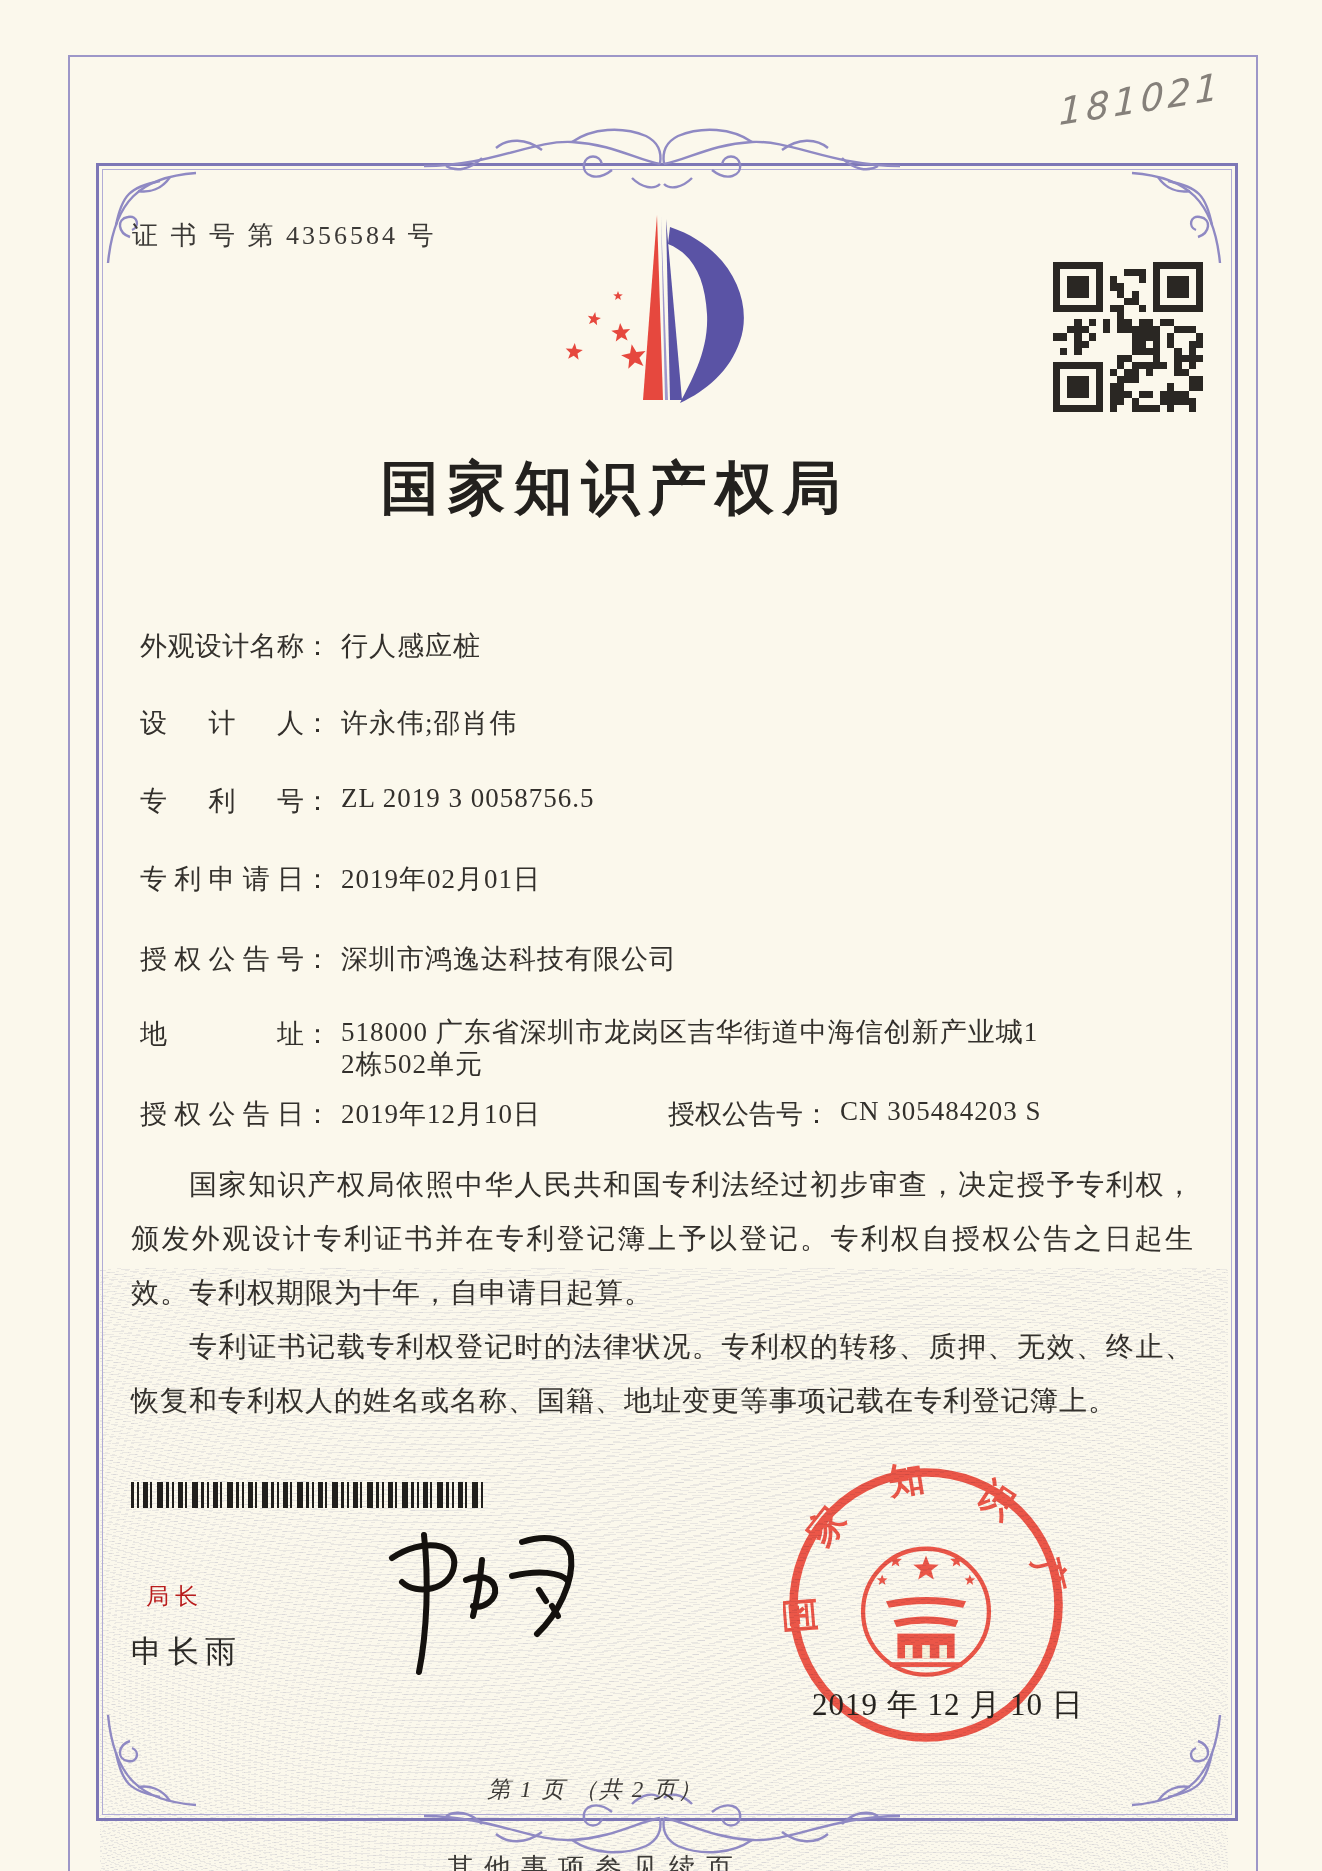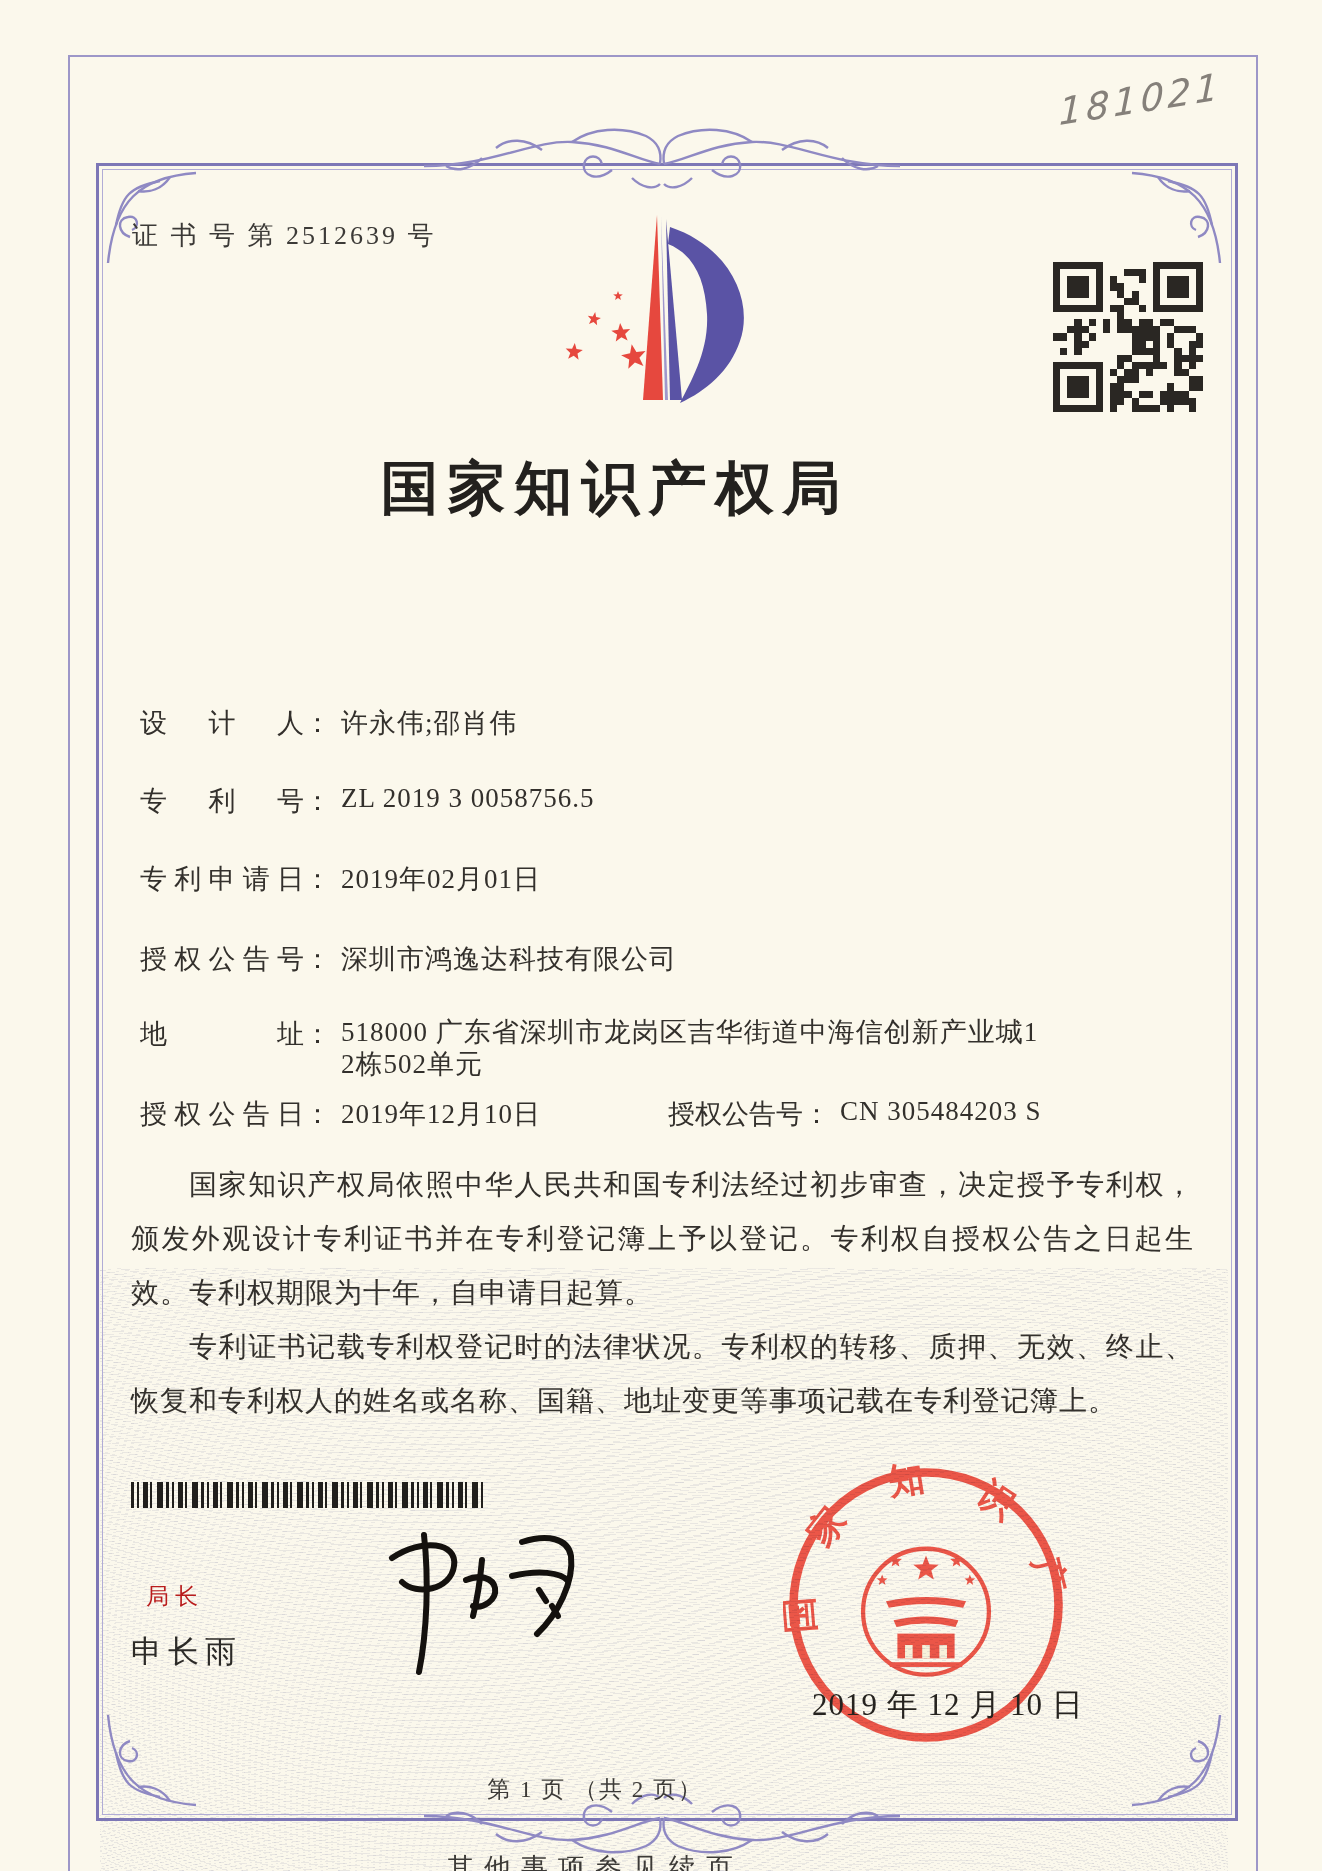--- a/index.html
+++ b/index.html
@@ -54,21 +54,21 @@
   .director-name{position:absolute;left:131px;top:1631px;font-size:31px;color:#2c2a27;letter-spacing:6px;z-index:2;}
 
   .signature{position:absolute;left:362px;top:1520px;z-index:2;}
 
   .seal{position:absolute;left:783px;top:1462px;width:286px;height:286px;z-index:3;
     mix-blend-mode:multiply;opacity:.92;}
   .seal-date{position:absolute;left:812px;top:1684px;font-size:31px;color:#26231f;
     letter-spacing:1px;z-index:4;white-space:nowrap;}
 
   .page-indicator{position:absolute;left:0;right:132px;top:1774px;text-align:center;
-    font-size:23px;color:#3c3a37;letter-spacing:2px;z-index:2;}
+    font-size:23px;color:#3c3a37;letter-spacing:2px;z-index:2;font-style:italic;}
   .partial-note{position:absolute;left:0;right:132px;top:1850px;text-align:center;
     font-size:27px;color:#3c3a37;letter-spacing:10px;z-index:2;}
 
   .logo{position:absolute;left:540px;top:205px;z-index:2;}
   .qr{position:absolute;left:1053px;top:262px;width:150px;height:150px;z-index:2;}
   .qr svg{display:block;width:100%;height:100%;shape-rendering:crispEdges;}
 </style>
 </head>
 <body>
 
@@ -134,21 +134,21 @@
         <path d="M150,24 C170,10 200,8 224,18 C236,24 240,34 238,46"></path>
         <path d="M190,52 C175,64 160,58 162,46 C164,36 178,36 180,46"></path>
         <path d="M120,32 C104,20 86,20 74,30"></path>
         <path d="M60,40 C48,52 34,54 24,48"></path>
         <path d="M210,60 C220,70 232,72 238,66"></path>
       </g>
       <use href="#drg2" transform="translate(480,0) scale(-1,1)"></use>
     </svg>
   </div>
 
-  <div class="cert-no">证 书 号 第 2512639 号</div>
+  <div class="cert-no">证 书 号 第 4356584 号</div>
   <div class="handwritten">181021</div>
 
   <div class="logo">
     <svg width="230" height="205" viewBox="0 0 230 205">
       <polygon fill="#e6483e" points="78.0,86.0 79.2,89.3 82.8,89.5 80.0,91.6 80.9,95.0 78.0,93.1 75.1,95.0 76.0,91.6 73.2,89.5 76.8,89.3"></polygon>
       <polygon fill="#e6483e" points="55.2,107.1 56.1,112.0 60.9,113.0 56.6,115.4 57.1,120.3 53.5,116.9 49.0,118.9 51.1,114.4 47.8,110.7 52.7,111.4"></polygon>
       <polygon fill="#e6483e" points="80.1,118.0 83.2,124.4 90.2,124.1 85.1,128.9 87.6,135.5 81.4,132.2 75.8,136.6 77.1,129.6 71.3,125.8 78.2,124.8"></polygon>
       <polygon fill="#e6483e" points="34.8,138.0 36.5,144.1 42.8,145.0 37.5,148.5 38.6,154.7 33.7,150.8 28.1,153.8 30.3,147.9 25.7,143.5 32.1,143.8"></polygon>
       <polygon fill="#e6483e" points="91.7,139.2 96.4,147.1 105.5,145.9 99.4,152.8 103.4,161.0 94.9,157.4 88.3,163.7 89.2,154.6 81.1,150.2 90.1,148.2"></polygon>
       <polygon points="117,10 103,195 123,195" fill="#e6483e"></polygon>
@@ -295,20 +295,23 @@
           <rect x="13" y="20" width="1" height="1"></rect>
           <rect x="14" y="20" width="1" height="1"></rect>
           <rect x="16" y="20" width="1" height="1"></rect>
           <rect x="19" y="20" width="1" height="1"></rect>
         </g>
     </svg>
   </div>
 
   <div class="title">国家知识产权局</div>
 
+  <div class="field" style="top:628px;">
+    <span class="flabel">外观设计名称</span><span class="fcolon">：</span><span class="fvalue">行人感应桩</span>
+  </div>
   <div class="field" style="top:705px;">
     <span class="flabel">设计人</span><span class="fcolon">：</span><span class="fvalue">许永伟;邵肖伟</span>
   </div>
   <div class="field" style="top:783px;">
     <span class="flabel">专利号</span><span class="fcolon">：</span><span class="fvalue">ZL 2019 3 0058756.5</span>
   </div>
   <div class="field" style="top:861px;">
     <span class="flabel">专利申请日</span><span class="fcolon">：</span><span class="fvalue">2019年02月01日</span>
   </div>
   <div class="field" style="top:941px;">

